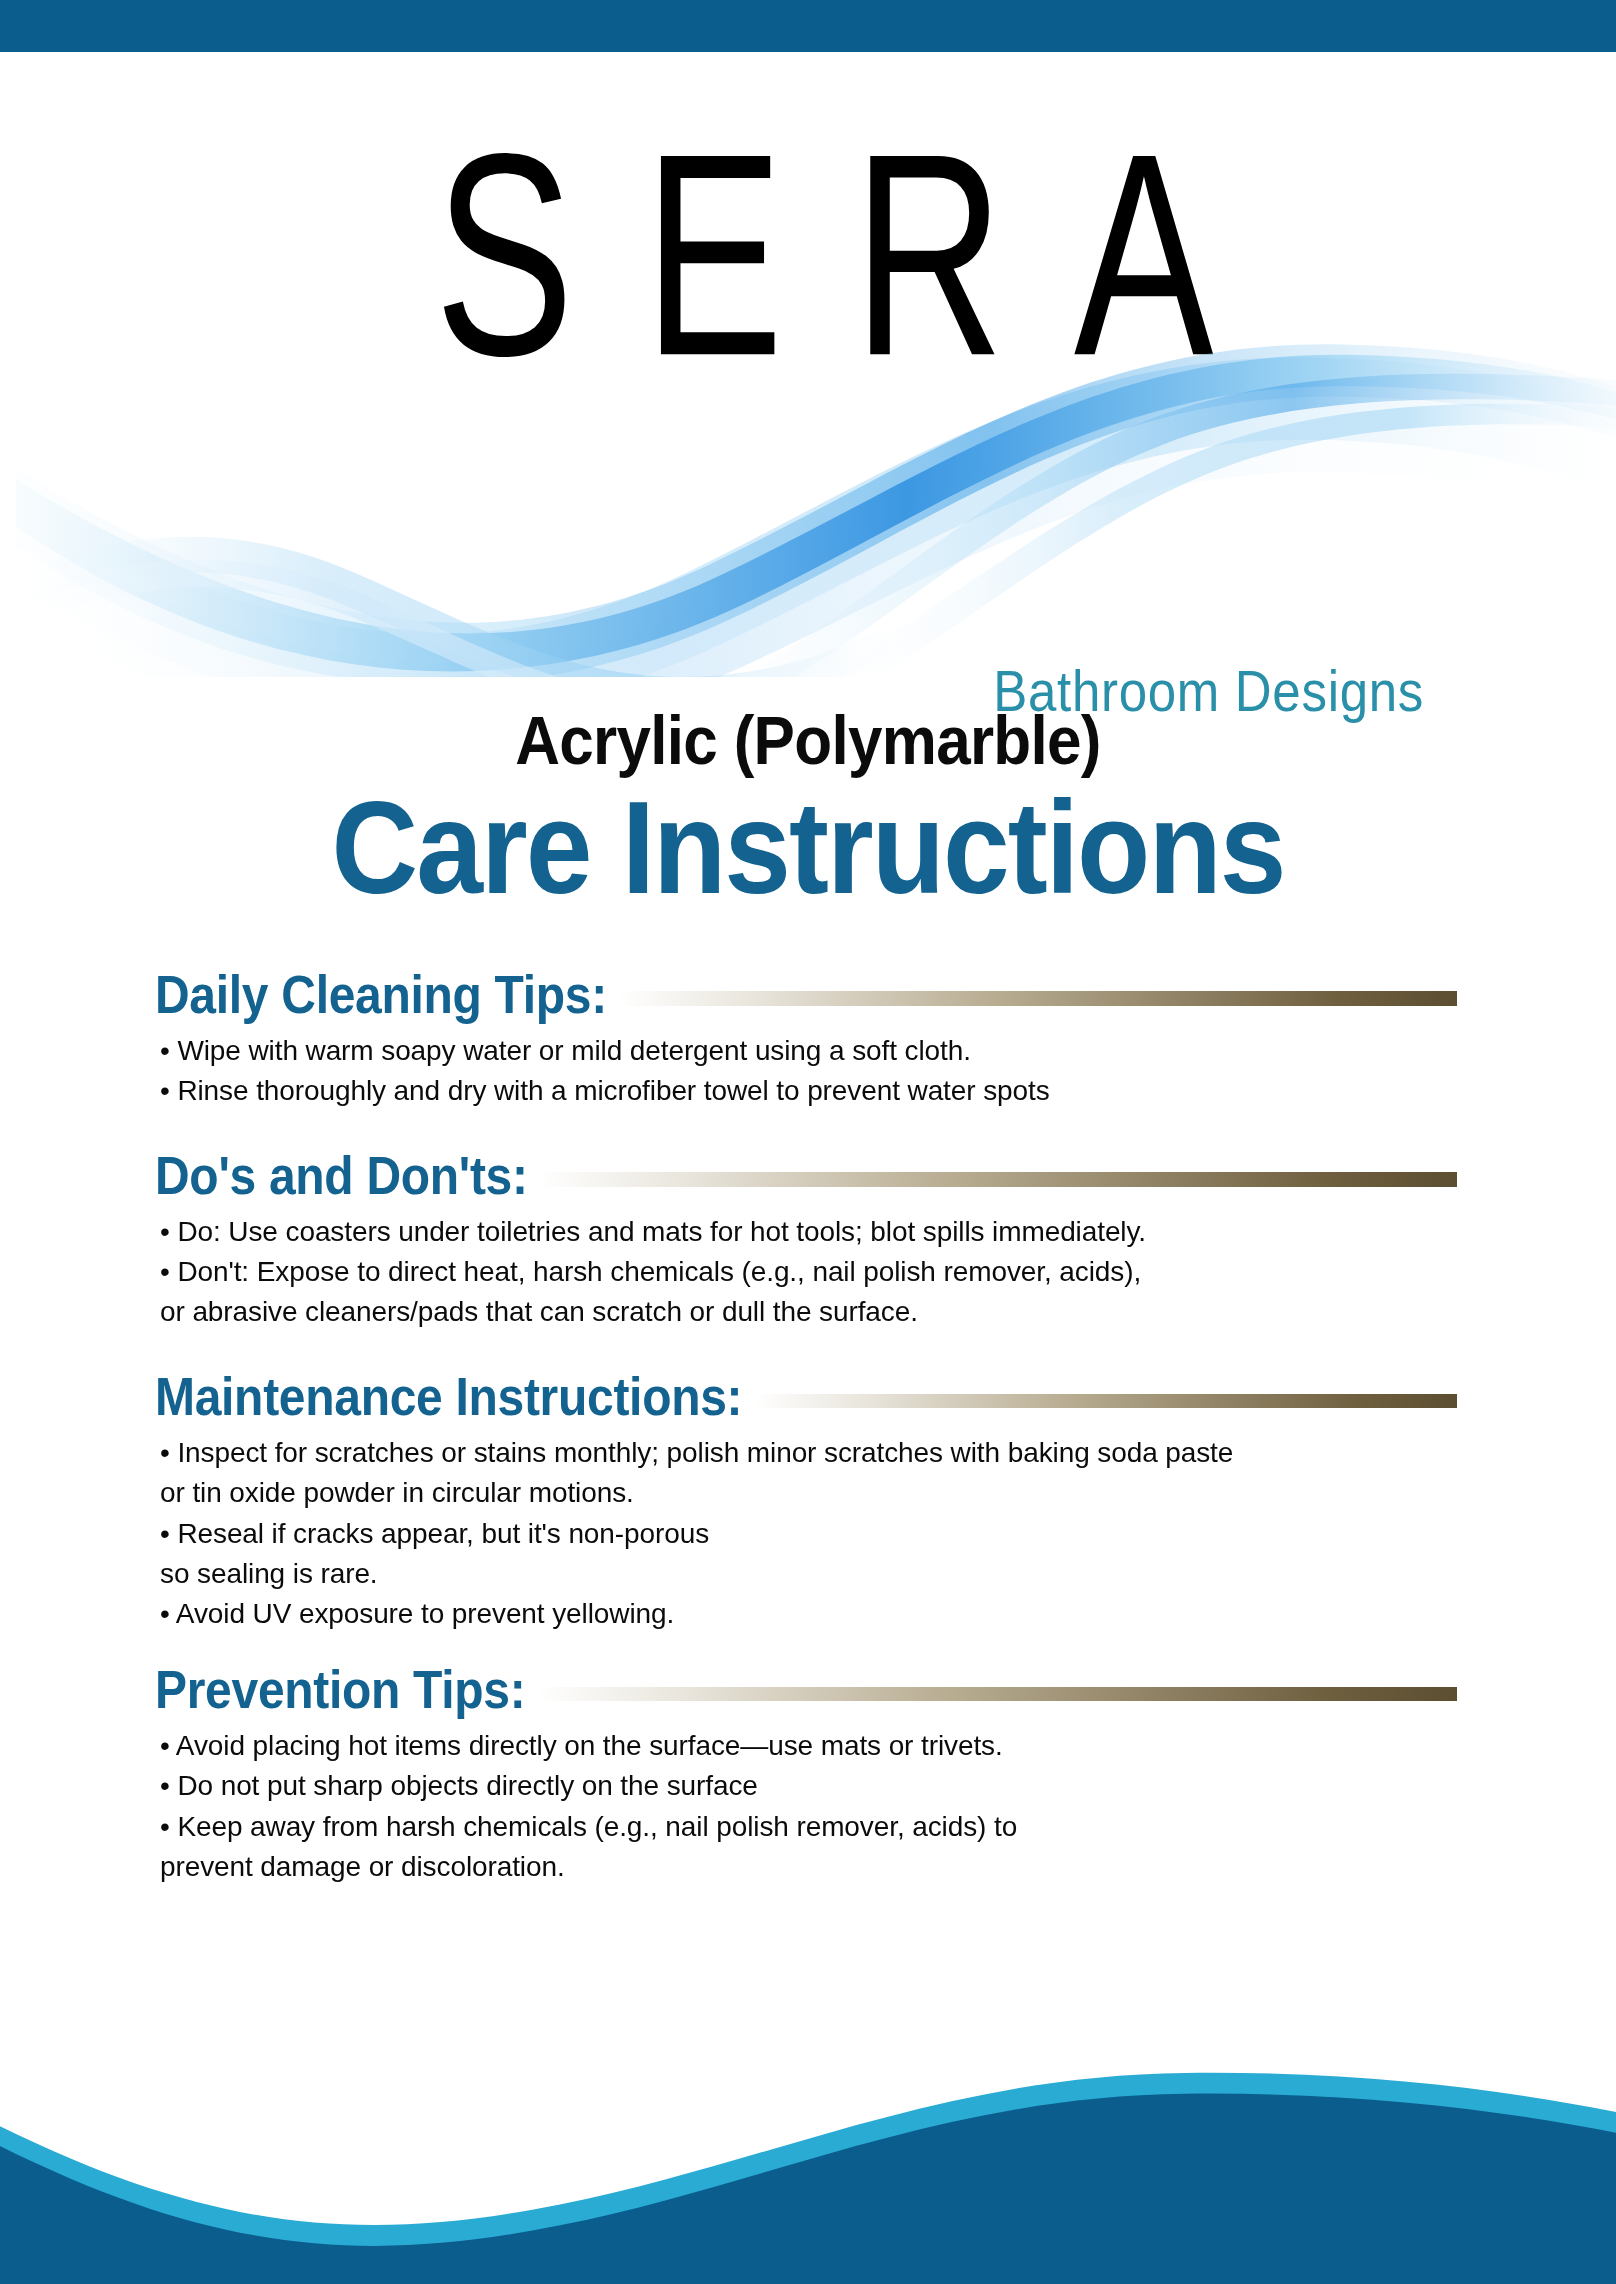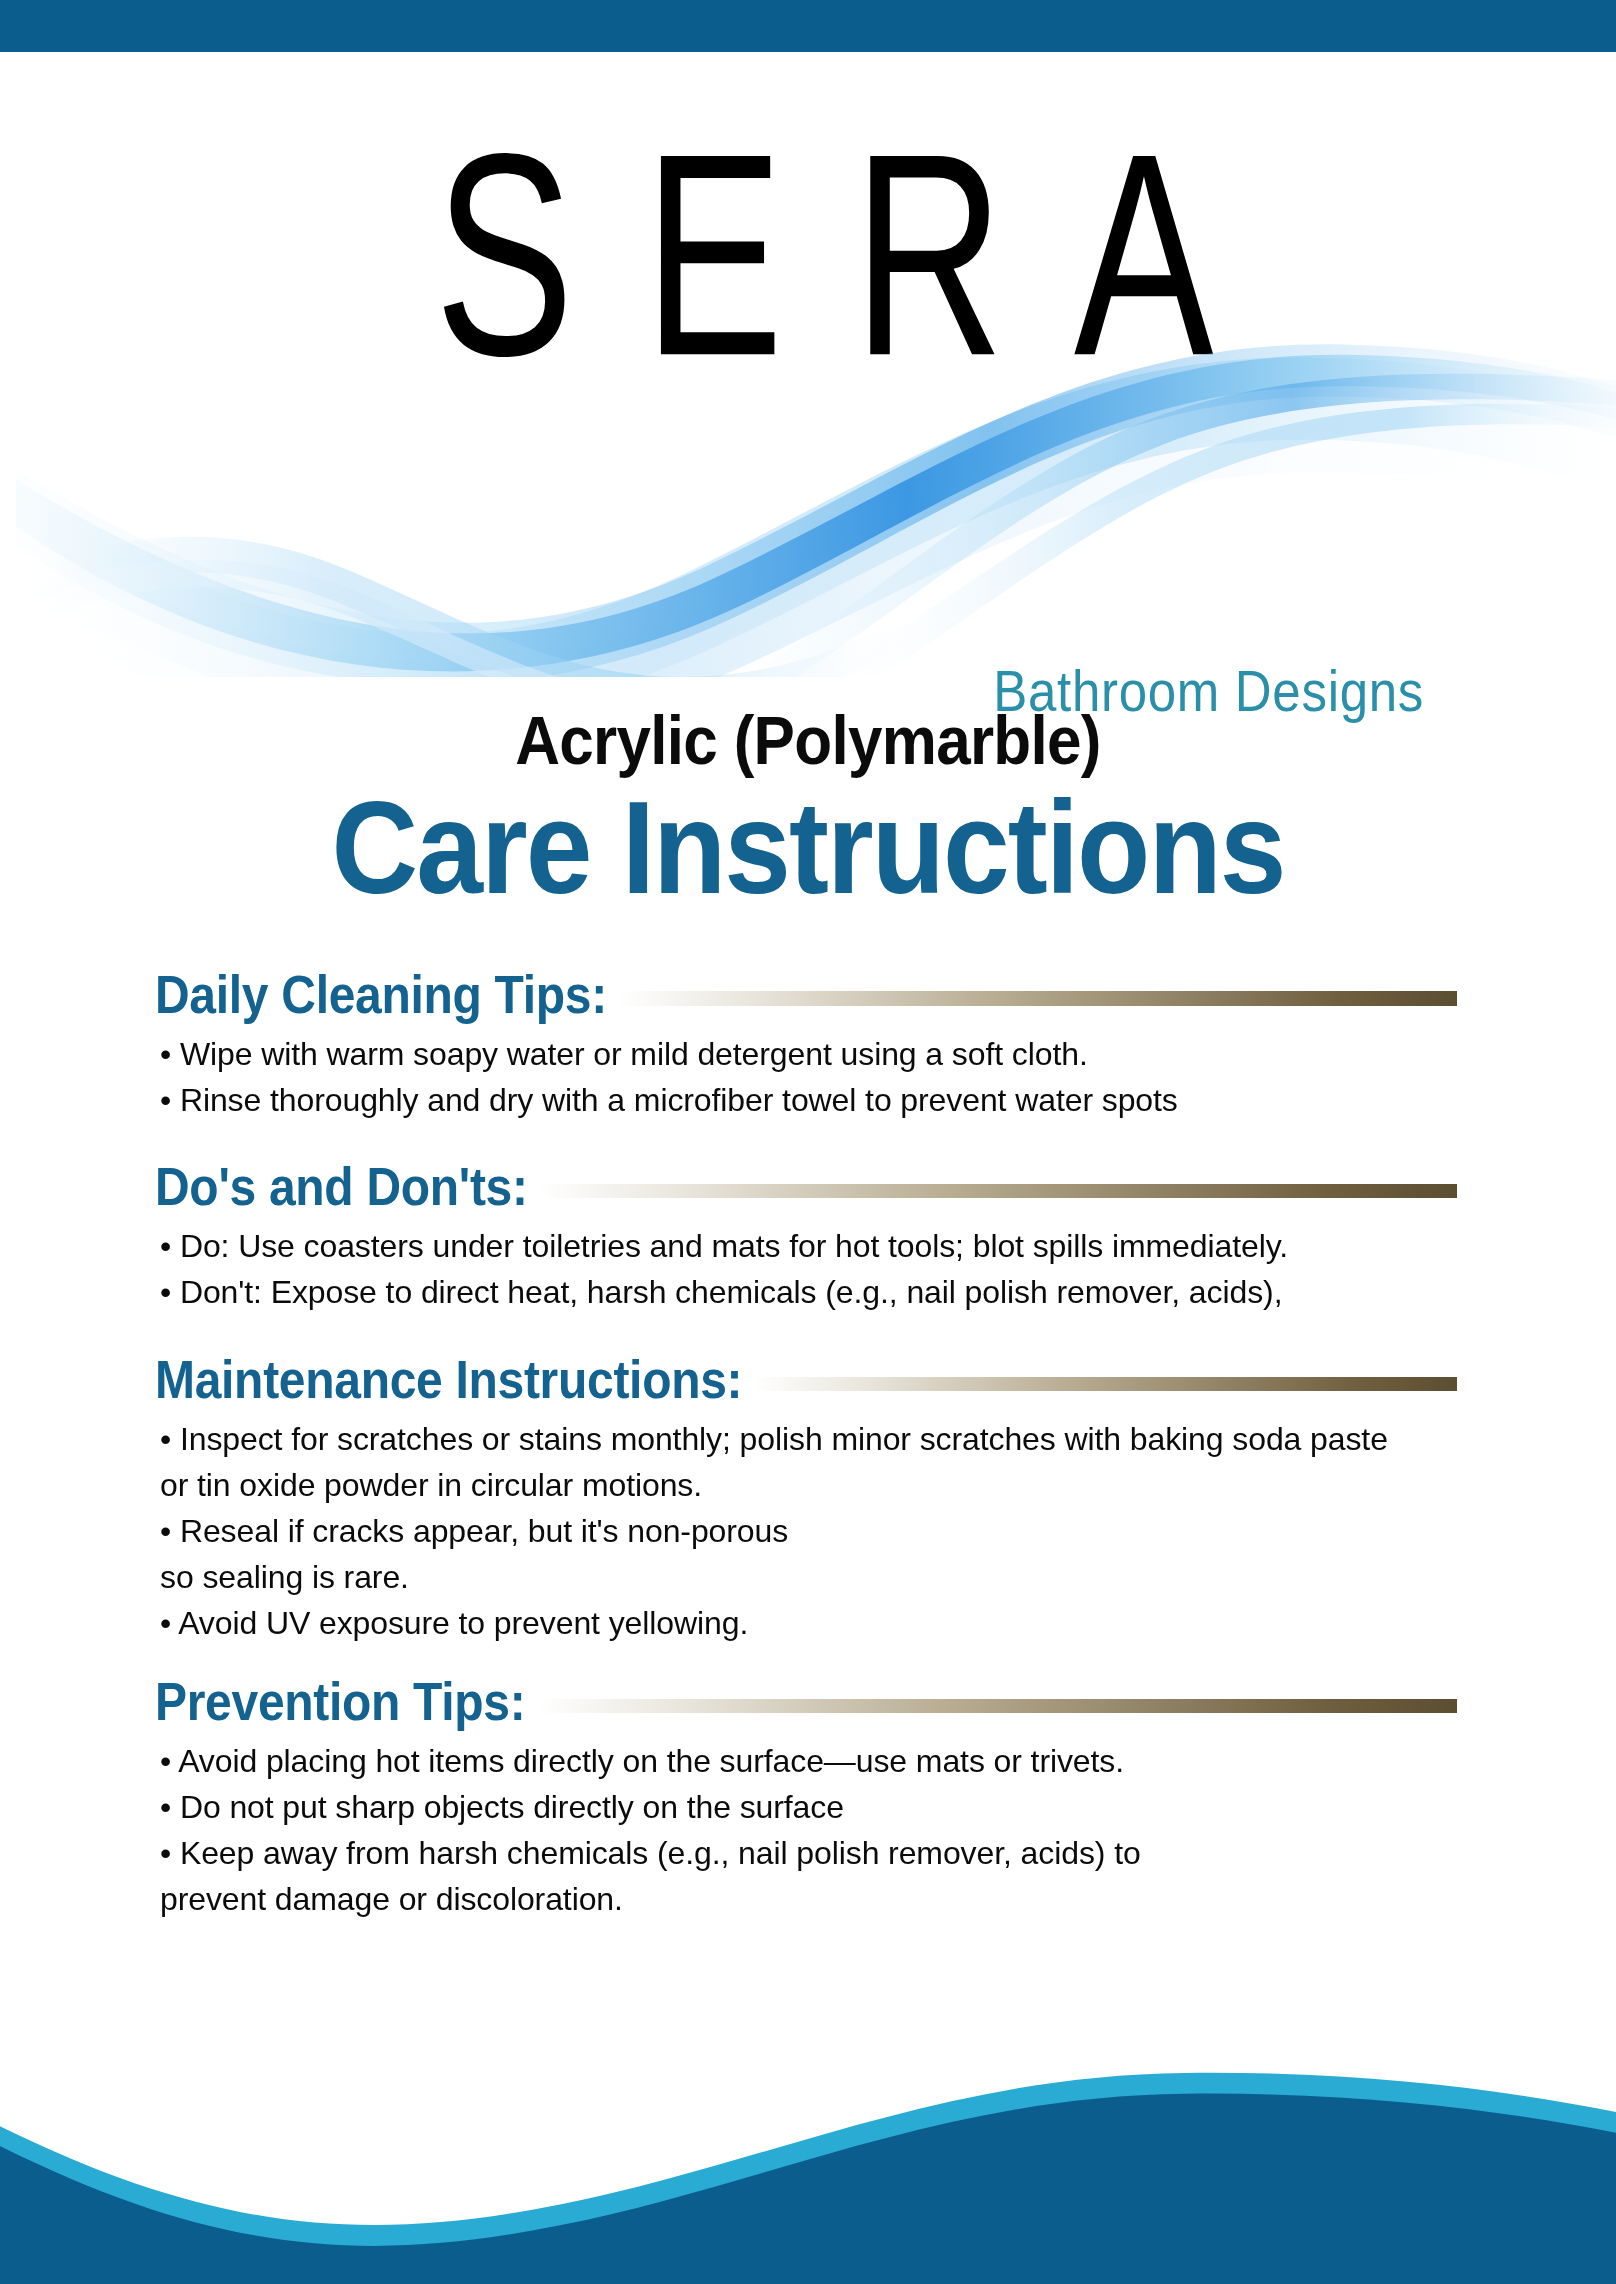--- a/index.html
+++ b/index.html
@@ -107,21 +107,21 @@
     background:linear-gradient(to right,
        rgba(255,255,255,0) 0%,
        rgba(215,208,192,0.55) 16%,
        rgba(176,163,133,0.9) 45%,
        #6E5F3F 86%,
        #5C4E31 100%);
   }
 
   .bullets{ padding-left:160px; padding-right:117px; padding-top:6.5px; }
   .bullet{
-    font-size:32px;
+    font-size:28px;
     line-height:1.44;
     color:#0B0B0B;
     letter-spacing:-0.1px;
     white-space:nowrap;
   }
 
   .gap-s{ height:25px; }
   .gap-m{ height:34px; }
 
   
@@ -212,20 +212,21 @@
   <div class="gap-m"></div>
 
   <div class="section">
     <div class="sec-head">
       <span class="sec-head-text">Do's and Don'ts:</span>
       <span class="sec-rule"></span>
     </div>
     <div class="bullets">
       <div class="bullet">• Do: Use coasters under toiletries and mats for hot tools; blot spills immediately.</div>
       <div class="bullet">• Don't: Expose to direct heat, harsh chemicals (e.g., nail polish remover, acids),</div>
+      <div class="bullet">or abrasive cleaners/pads that can scratch or dull the surface.</div>
     </div>
   </div>
 
   <div class="gap-m"></div>
 
   <div class="section">
     <div class="sec-head">
       <span class="sec-head-text">Maintenance Instructions:</span>
       <span class="sec-rule"></span>
     </div>

